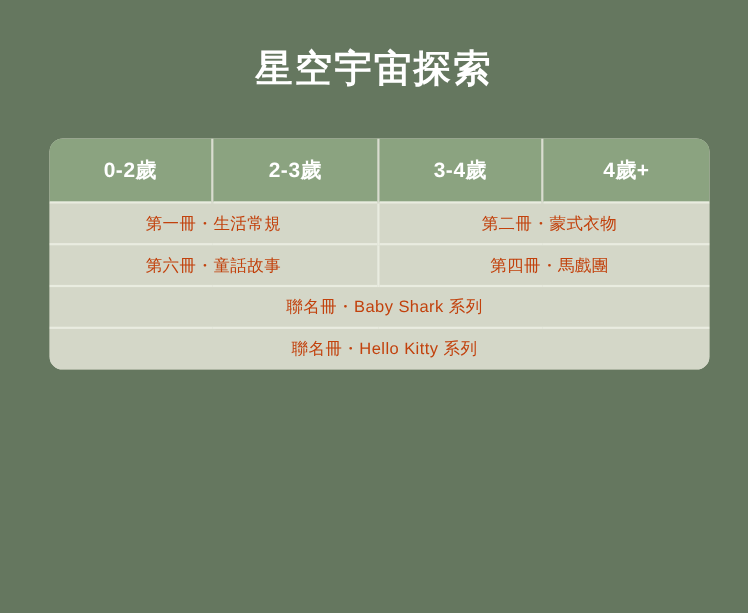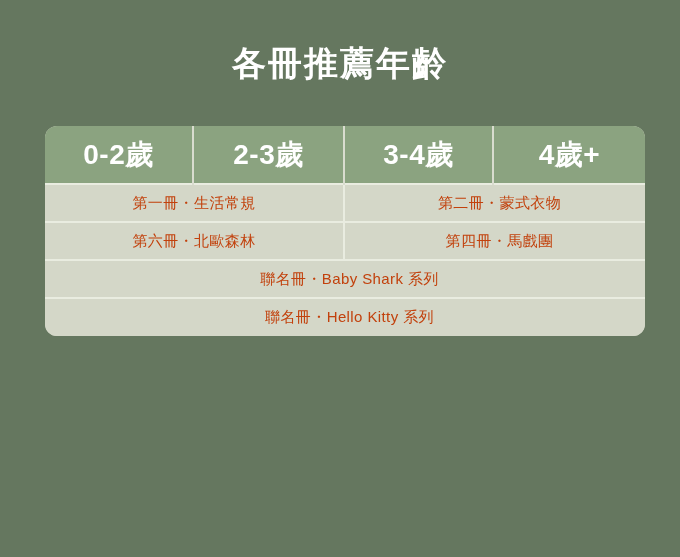--- a/index.html
+++ b/index.html
@@ -65,21 +65,21 @@
 
   table.age-table col.c1 { width: 148px; }
   table.age-table col.c2 { width: 151px; }
   table.age-table col.c3 { width: 149px; }
   table.age-table col.c4 { width: 152px; }
 
   
   thead th {
     background: #8ba380;
     color: #ffffff;
-    font-size: 28px;
+    font-size: 19px;
     font-weight: 700;
     height: 58px;
     text-align: center;
     vertical-align: middle;
     padding: 0;
     letter-spacing: 0.5px;
     border-right: 2px solid #d9dccf;
     box-sizing: border-box;
   }
   thead th:last-child { border-right: none; }
@@ -105,21 +105,21 @@
   tbody td.no-right { border-right: none; }
 
   tbody tr:last-child td { border-bottom: none; }
 </style>
 </head>
 <body>
 
 <div id="page">
 
   <div class="title-wrap">
-    <h1 class="title">各冊推薦年齡</h1>
+    <h1 class="title">星空宇宙探索</h1>
   </div>
 
   <div class="table-card">
     <table class="age-table">
       <colgroup>
         <col class="c1">
           <col class="c2">
           <col class="c3">
           <col class="c4">
       </colgroup>
@@ -130,21 +130,21 @@
             <th><span>3-4歲</span></th>
             <th><span>4歲+</span></th>
           </tr>
       </thead>
       <tbody>
           <tr>
             <td colspan="2"><span>第一冊・生活常規</span></td>
             <td colspan="2" class="no-right"><span>第二冊・蒙式衣物</span></td>
           </tr>
           <tr>
-            <td colspan="2"><span>第六冊・北歐森林</span></td>
+            <td colspan="2"><span>第六冊・童話故事</span></td>
             <td colspan="2" class="no-right"><span>第四冊・馬戲團</span></td>
           </tr>
           <tr>
             <td colspan="4" class="no-right"><span>聯名冊・Baby Shark 系列</span></td>
           </tr>
           <tr>
             <td colspan="4" class="no-right"><span>聯名冊・Hello Kitty 系列</span></td>
           </tr>
         </tbody>
     </table>

